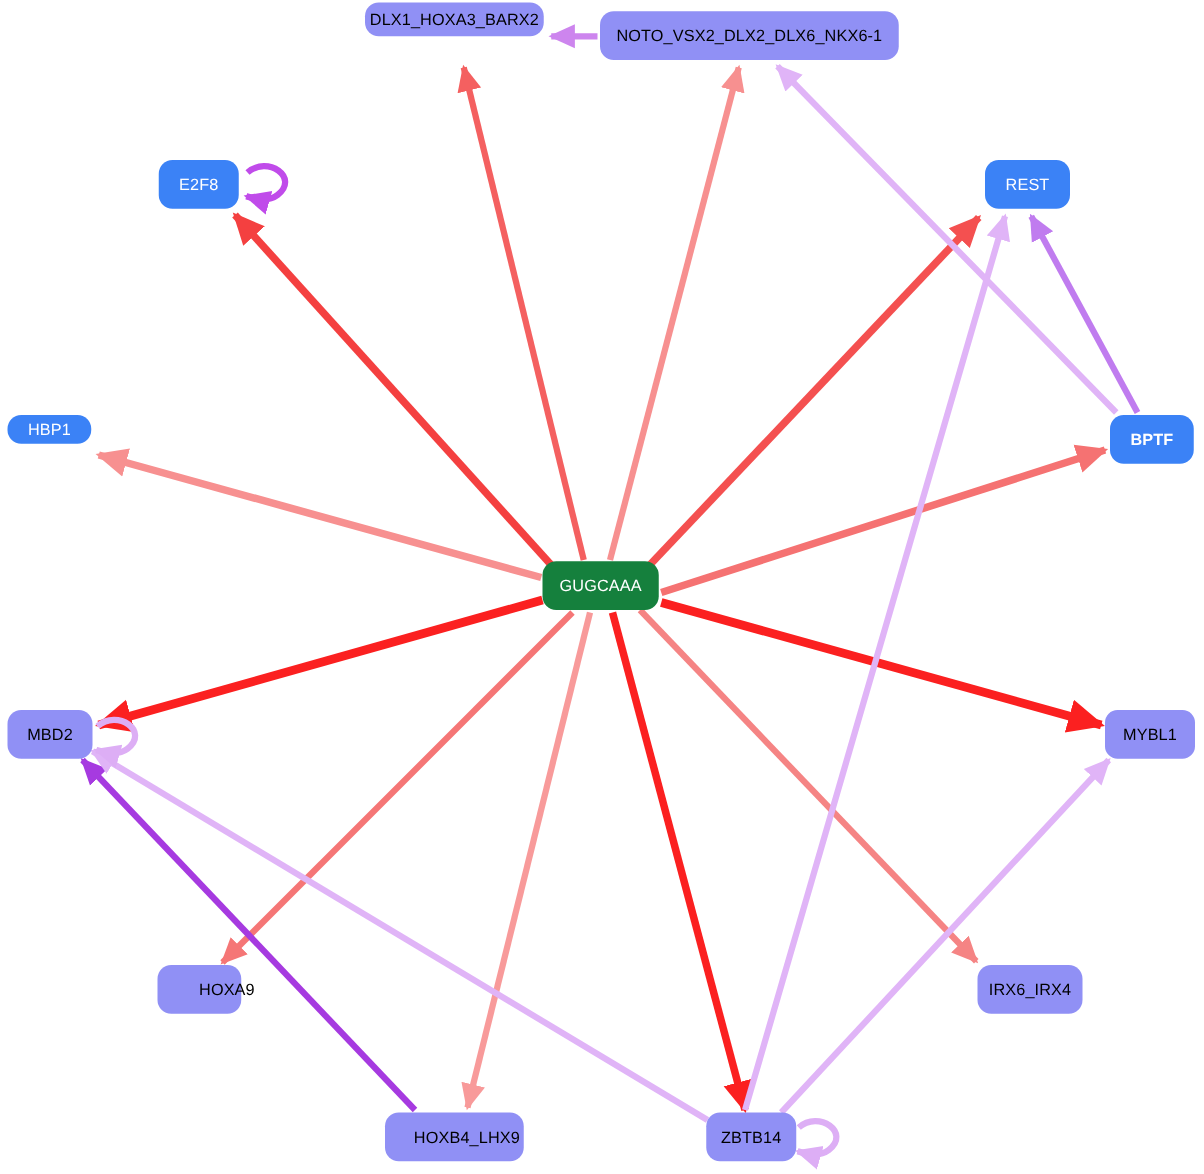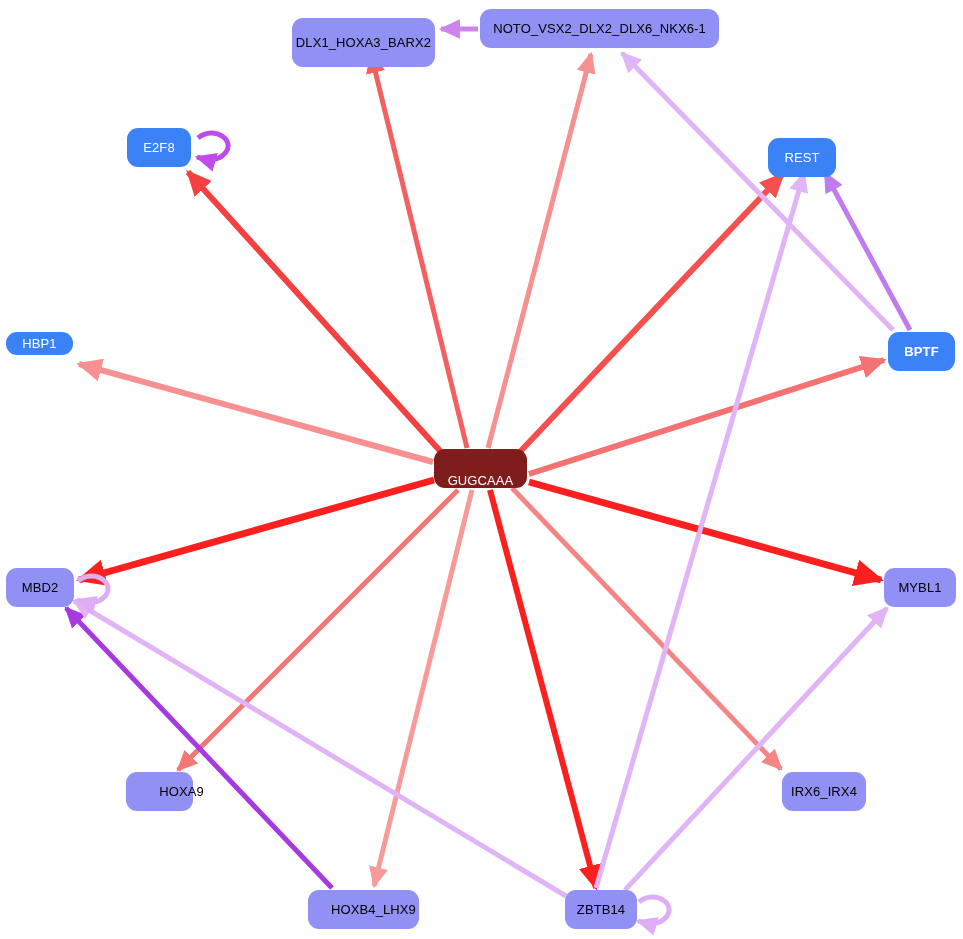--- a/index.html
+++ b/index.html
@@ -4,21 +4,21 @@
 <style>
   html,body{margin:0;padding:0;background:#ffffff;}
   #stage{position:relative;width:963px;height:939px;background:#ffffff;overflow:hidden;
          font-family:"Liberation Sans","DejaVu Sans",sans-serif;}
   #wires{position:absolute;left:0;top:0;width:963px;height:939px;}
   .node{position:absolute;box-sizing:border-box;display:flex;align-items:center;justify-content:center;
         border-radius:11px;white-space:nowrap;letter-spacing:0.1px;}
   .node span{pointer-events:none;}
   .n-light{background:#9090f5;color:#000000;font-size:13px;}
   .n-deep{background:#3b82f6;color:#ffffff;font-size:13px;text-align:center;}
-  .n-center{background:#7f1d1d;color:#ffffff;font-size:13px;align-items:flex-end;}
+  .n-center{background:#15803d;color:#ffffff;font-size:13px;}
 </style>
 </head>
 <body>
 
 <div id="stage">
   <svg id="wires" viewBox="0 0 963 939">
       <defs>
         <marker id="ah-cd85ee" viewBox="0 0 10 10" refX="8.6" refY="5" markerWidth="4.4" markerHeight="4.4" orient="auto-start-reverse" markerUnits="strokeWidth">
           <path d="M 0 0.6 L 9.6 5 L 0 9.4 z" fill="#cd85ee"></path>
         </marker>
@@ -82,30 +82,30 @@
       <line x1="596" y1="888" x2="804" y2="173" stroke="#e0b4f7" stroke-width="5" stroke-linecap="butt" marker-end="url(#ah-e0b4f7)"></line>
       <line x1="893" y1="330" x2="622" y2="53" stroke="#e0b4f7" stroke-width="5" stroke-linecap="butt" marker-end="url(#ah-e0b4f7)"></line>
       <line x1="332" y1="888" x2="66" y2="608" stroke="#a63ae0" stroke-width="5" stroke-linecap="butt" marker-end="url(#ah-a63ae0)"></line>
       <line x1="566" y1="896" x2="74" y2="601" stroke="#e0b4f7" stroke-width="5" stroke-linecap="butt" marker-end="url(#ah-e0b4f7)"></line>
       <line x1="625" y1="890" x2="887" y2="608" stroke="#e0b4f7" stroke-width="5" stroke-linecap="butt" marker-end="url(#ah-e0b4f7)"></line>
       <path d="M 198 138 C 214 124, 240 142, 222 156 C 214 162, 204 159, 197 157" fill="none" stroke="#c04bea" stroke-width="5" marker-end="url(#ah-c04bea)"></path>
       <path d="M 78 581 C 94 567, 120 585, 102 599 C 94 605, 84 602, 77 600" fill="none" stroke="#ddaef5" stroke-width="5" marker-end="url(#ah-ddaef5)"></path>
       <path d="M 639 902 C 655 888, 681 906, 663 920 C 655 926, 645 923, 638 921" fill="none" stroke="#ddaef5" stroke-width="5" marker-end="url(#ah-ddaef5)"></path>
     </svg>
   <div id="nodelayer">
-      <div class="node n-light" style="left: 292px; top: 18px; width: 143px; height: 49px;">
+      <div class="node n-light" style="left: 292px; top: 2px; width: 143px; height: 27px;">
         <span>DLX1_HOXA3_BARX2</span>
       </div>
       <div class="node n-light" style="left: 480px; top: 9px; width: 239px; height: 39px;">
         <span>NOTO_VSX2_DLX2_DLX6_NKX6-1</span>
       </div>
       <div class="node n-deep" style="left: 127px; top: 128px; width: 64px; height: 39px;">
         <span>E2F8</span>
       </div>
-      <div class="node n-deep" style="left: 768px; top: 128px; width: 68px; height: 39px; margin-top: 10px;">
+      <div class="node n-deep" style="left: 788px; top: 128px; width: 68px; height: 39px;">
         <span>REST</span>
       </div>
       <div class="node n-deep" style="left: 6px; top: 332px; width: 67px; height: 23px;">
         <span>HBP1</span>
       </div>
       <div class="node n-deep" style="left: 888px; top: 332px; width: 67px; height: 39px; font-weight: bold;">
         <span>BPTF</span>
       </div>
       <div class="node n-center" style="left: 434px; top: 449px; width: 93px; height: 39px;">
         <span>GUGCAAA</span>

